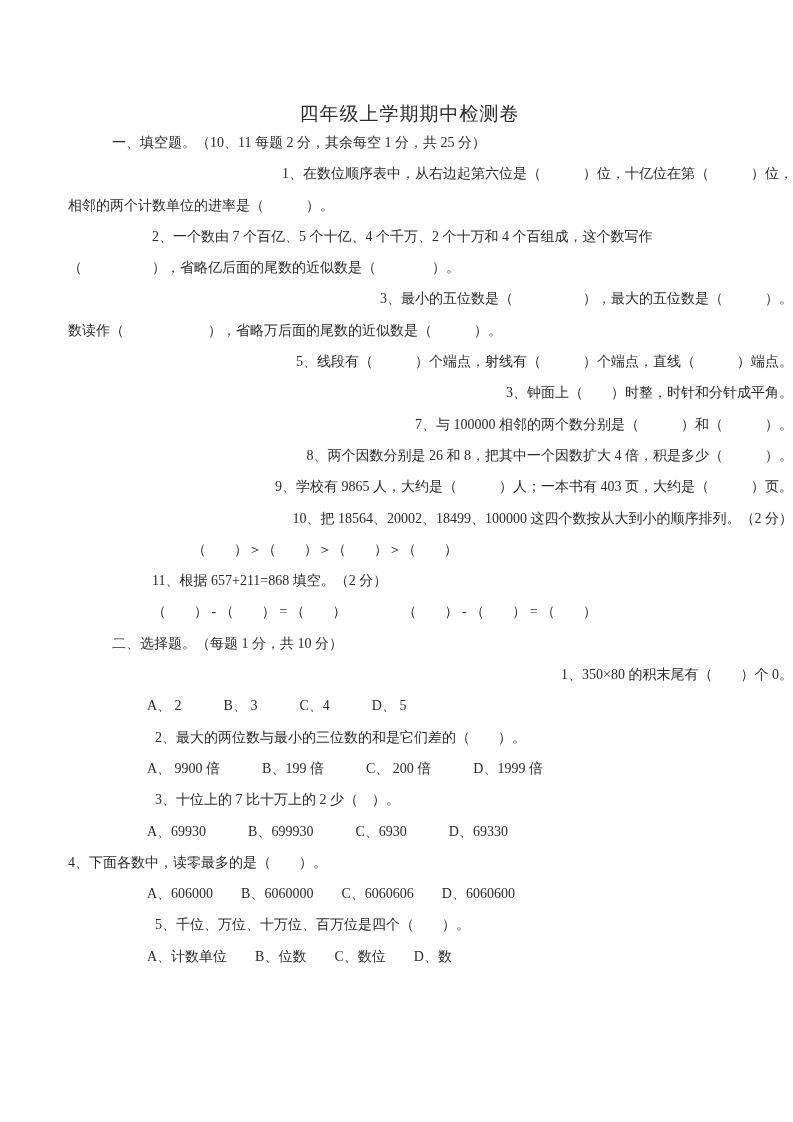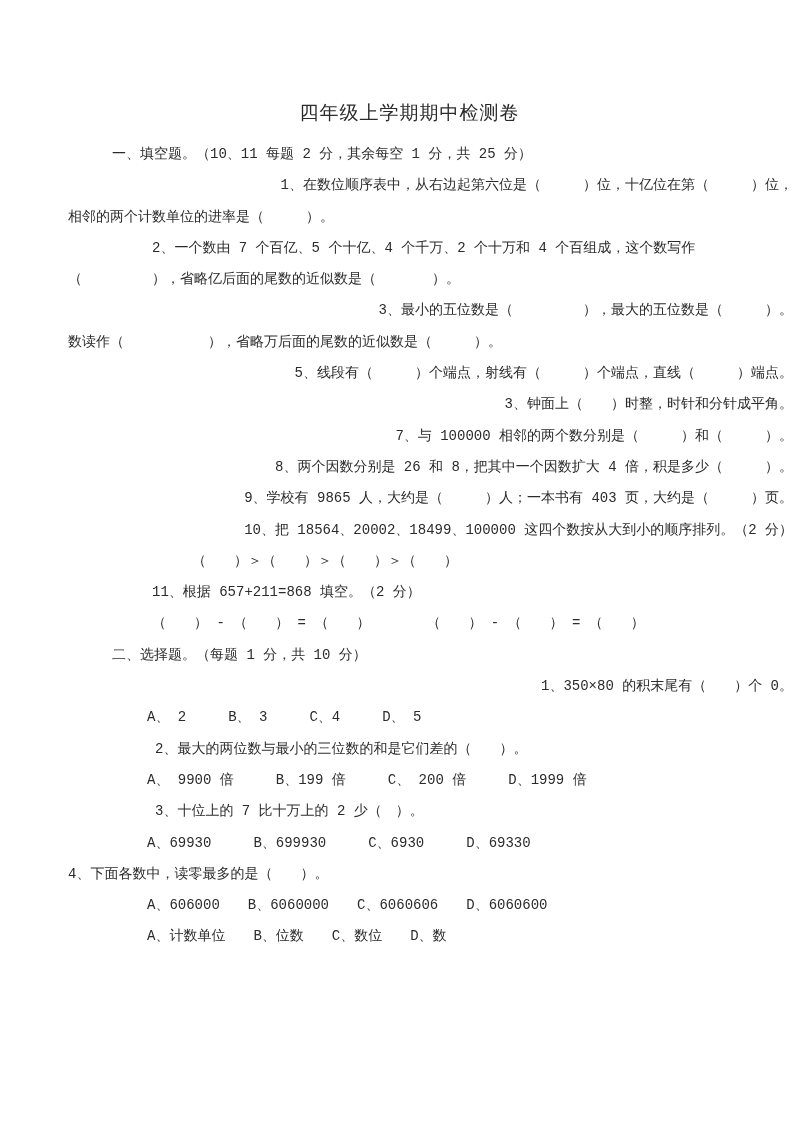--- a/index.html
+++ b/index.html
@@ -2,34 +2,34 @@
 <html><head>
 <meta charset="utf-8">
 <style>
   html, body { margin: 0; padding: 0; background: #ffffff; }
   .page {
     position: relative;
     width: 793px;
     height: 1122px;
     background: #ffffff;
     overflow: hidden;
-    font-family: Liberation Mono, monospace;
+    font-family: Liberation Serif, serif;
     color: #2b2b2b;
   }
   .doc-title {
     padding-top: 101px;
     padding-left: 26px;          
     text-align: center;
     font-size: 19px;
     line-height: 26px;
     letter-spacing: 1px;
     font-weight: normal;
     margin: 0;
   }
-  .lines { margin-top: 12px; }
+  .lines { }
   .ln {
     height: 31.3px;
     line-height: 31.3px;
     font-size: 14px;
     white-space: pre;
     margin: 0;
   }
   .h   { padding-left: 112px; }   
   .i   { padding-left: 144px; text-align: right; }   
   .i2  { padding-left: 68px; }   
@@ -67,16 +67,17 @@
 
     <p class="ln h">二、选择题。（每题 1 分，共 10 分）</p>
     <p class="ln i">1、350×80 的积末尾有（　　）个 0。</p>
     <p class="ln c">A、 2　　　B、 3　　　C、4　　　D、 5</p>
     <p class="ln i4">2、最大的两位数与最小的三位数的和是它们差的（　　）。</p>
     <p class="ln c">A、 9900 倍　　　B、199 倍　　　C、 200 倍　　　D、1999 倍</p>
     <p class="ln i4">3、十位上的 7 比十万上的 2 少（　）。</p>
     <p class="ln c">A、69930　　　B、699930　　　C、6930　　　D、69330</p>
     <p class="ln i2">4、下面各数中，读零最多的是（　　）。</p>
     <p class="ln c">A、606000　　B、6060000　　C、6060606　　D、6060600</p>
+    <p class="ln i4">5、千位、万位、十万位、百万位是四个（　　）。</p>
     <p class="ln c">A、计数单位　　B、位数　　C、数位　　D、数</p>
 
   </div>
 </div>
 
 </body></html>

